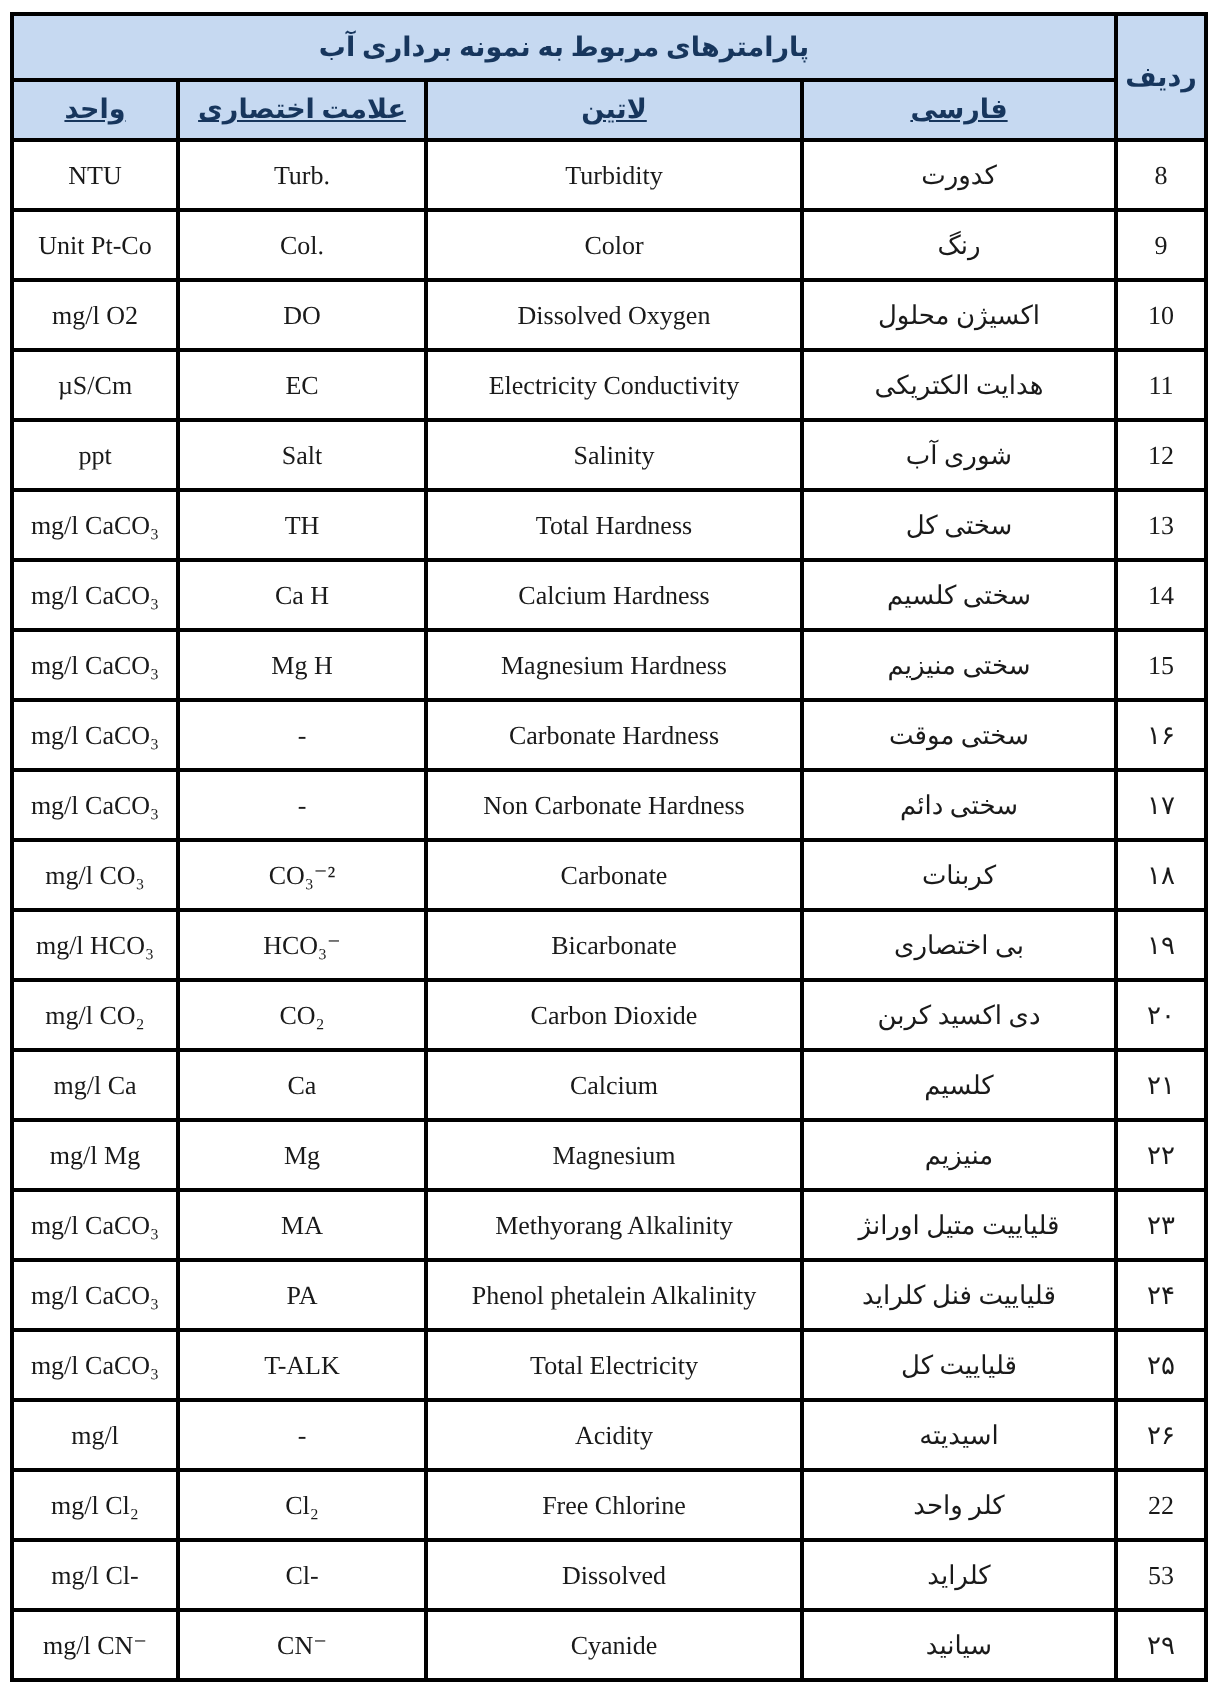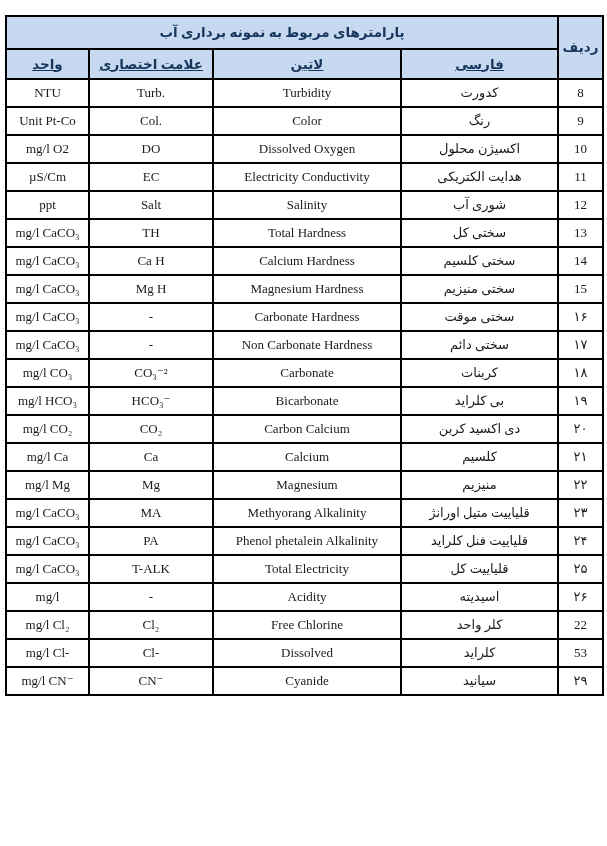--- a/index.html
+++ b/index.html
@@ -15,21 +15,21 @@
     width:607px;
   }
   body{
     font-family:"Liberation Serif","DejaVu Sans",serif;
     color:var(--cell-text);
   }
   .page{
     width:607px;
     height:846px;
     box-sizing:border-box;
-    padding:15px 5px 0 5px;
+    padding:6px 5px 0 5px;
     background:#ffffff;
   }
   table.params{
     border-collapse:collapse;
     table-layout:fixed;
     width:597px;
   }
   table.params th,
   table.params td{
     border:2px solid var(--border-color);
@@ -40,21 +40,21 @@
     font-size:13px;
   }
   table.params thead th{
     background:var(--header-bg);
     color:var(--header-text);
     font-weight:bold;
     font-size:13.5px;
   }
   .title-row th{height:31px;}
   .colhead-row th{height:28px;text-decoration:underline;}
-  tbody tr{height:28px;margin-left:27px;}
+  tbody tr{height:35px;margin-left:27px;}
   tbody td{color:var(--cell-text);}
   col.c-unit{width:83px;}
   col.c-abbr{width:124px;}
   col.c-latin{width:188px;}
   col.c-farsi{width:157px;}
   col.c-radif{width:45px;}
 </style>
 </head>
 <body>
 
@@ -154,27 +154,27 @@
           <td dir="ltr">mg/l CO₃</td>
           <td dir="ltr">CO₃⁻²</td>
           <td dir="ltr">Carbonate</td>
           <td dir="rtl">کربنات</td>
           <td dir="rtl">۱۸</td>
         </tr>
         <tr>
           <td dir="ltr">mg/l HCO₃</td>
           <td dir="ltr">HCO₃⁻</td>
           <td dir="ltr">Bicarbonate</td>
-          <td dir="rtl">بی کلراید</td>
+          <td dir="rtl">بی اختصاری</td>
           <td dir="rtl">۱۹</td>
         </tr>
         <tr>
           <td dir="ltr">mg/l CO₂</td>
           <td dir="ltr">CO₂</td>
-          <td dir="ltr">Carbon Calcium</td>
+          <td dir="ltr">Carbon Dioxide</td>
           <td dir="rtl">دی اکسید کربن</td>
           <td dir="rtl">۲۰</td>
         </tr>
         <tr>
           <td dir="ltr">mg/l Ca</td>
           <td dir="ltr">Ca</td>
           <td dir="ltr">Calcium</td>
           <td dir="rtl">کلسیم</td>
           <td dir="rtl">۲۱</td>
         </tr>

